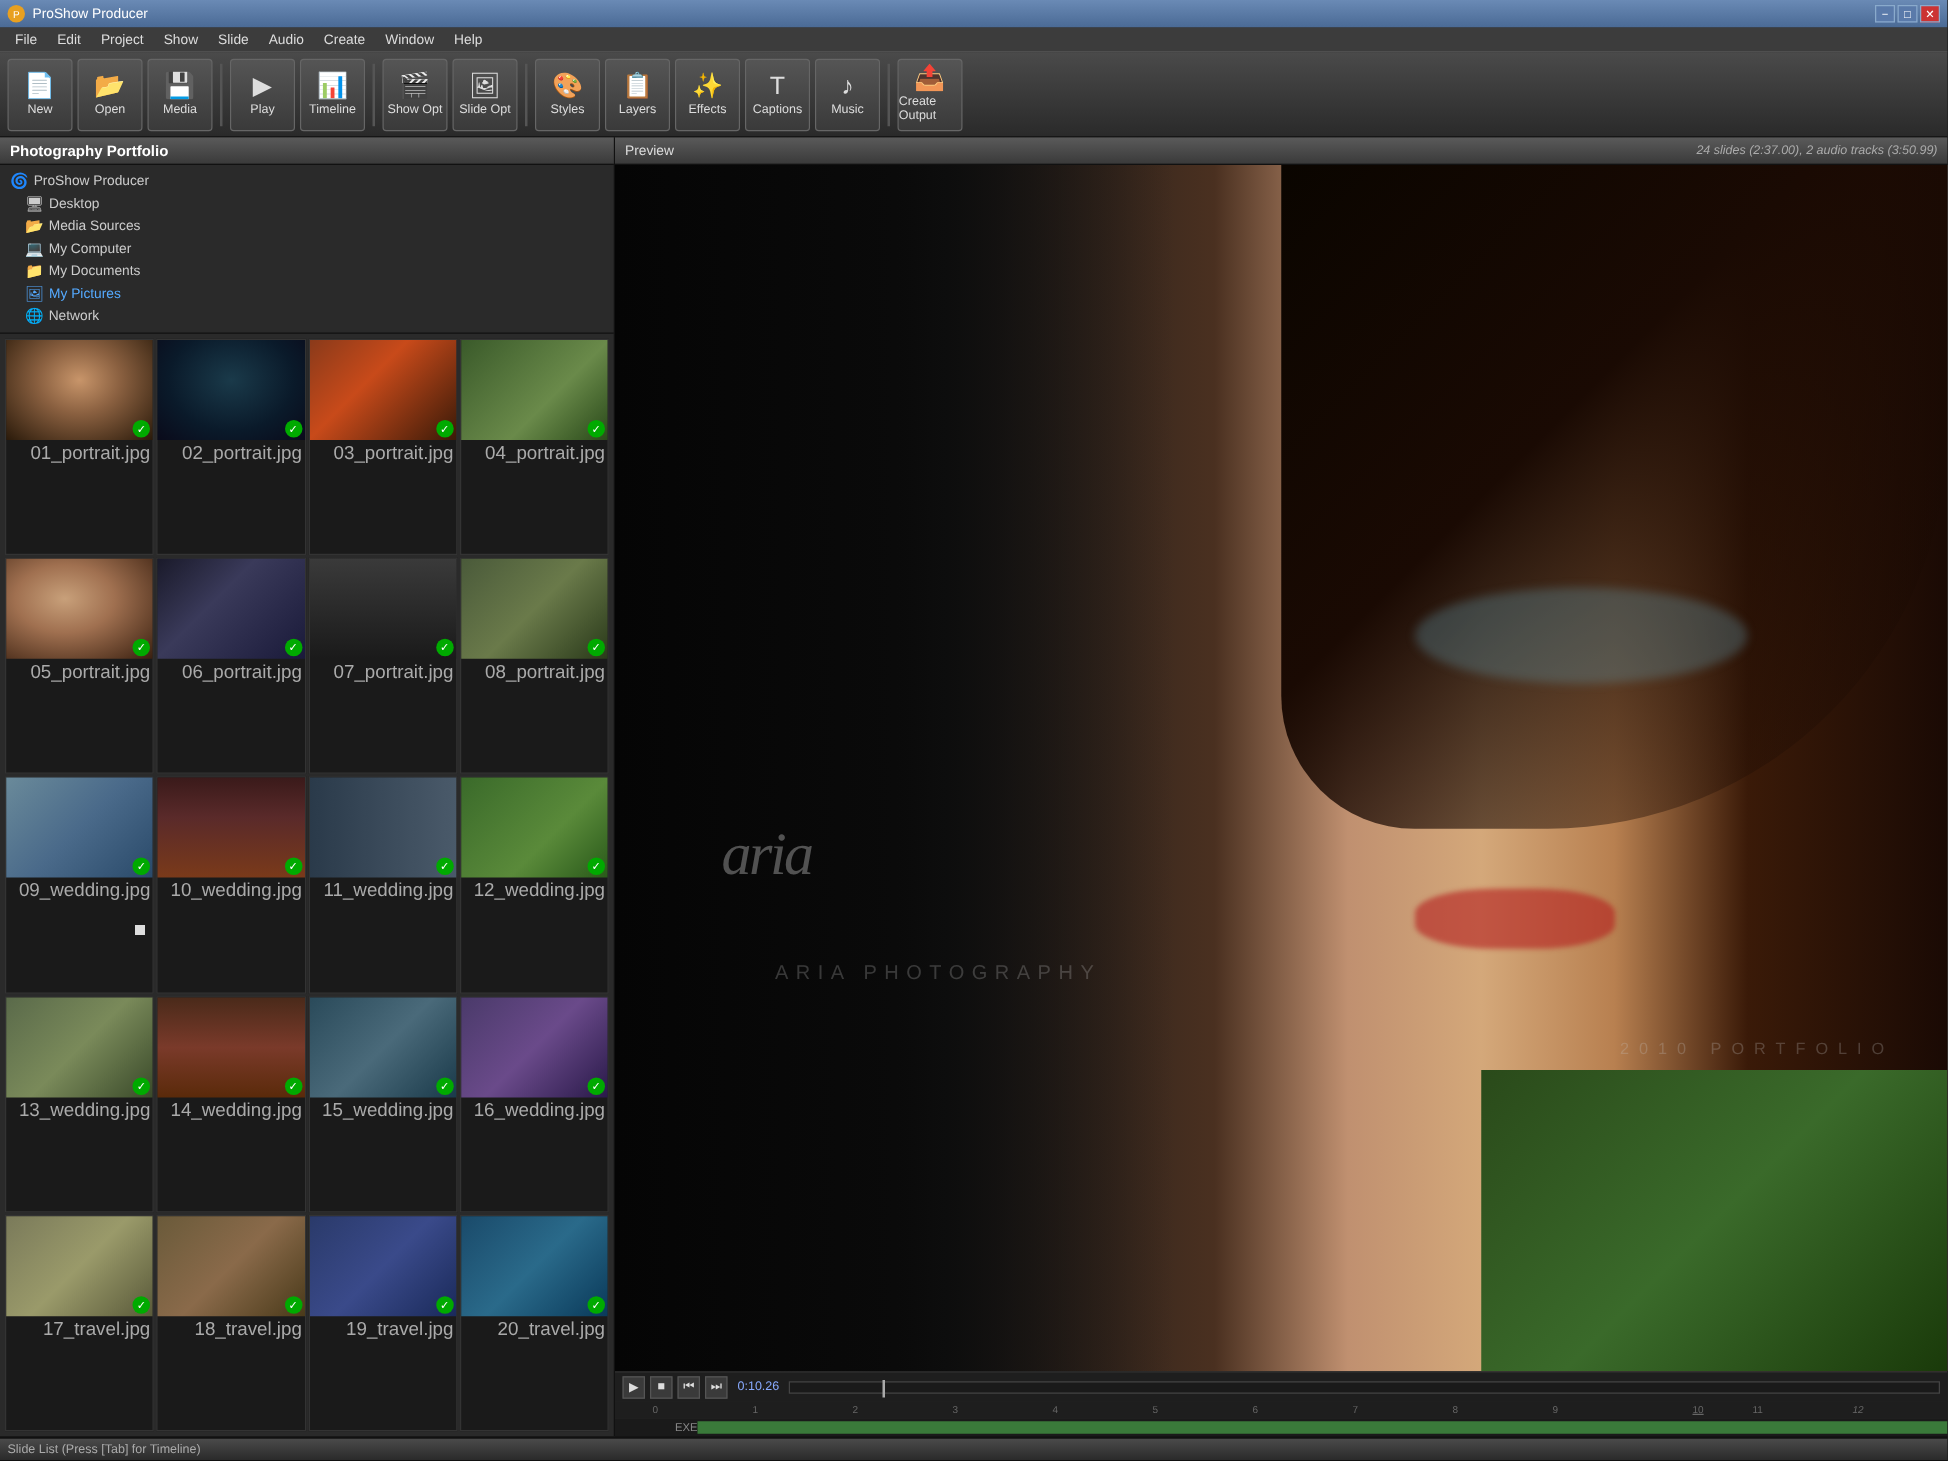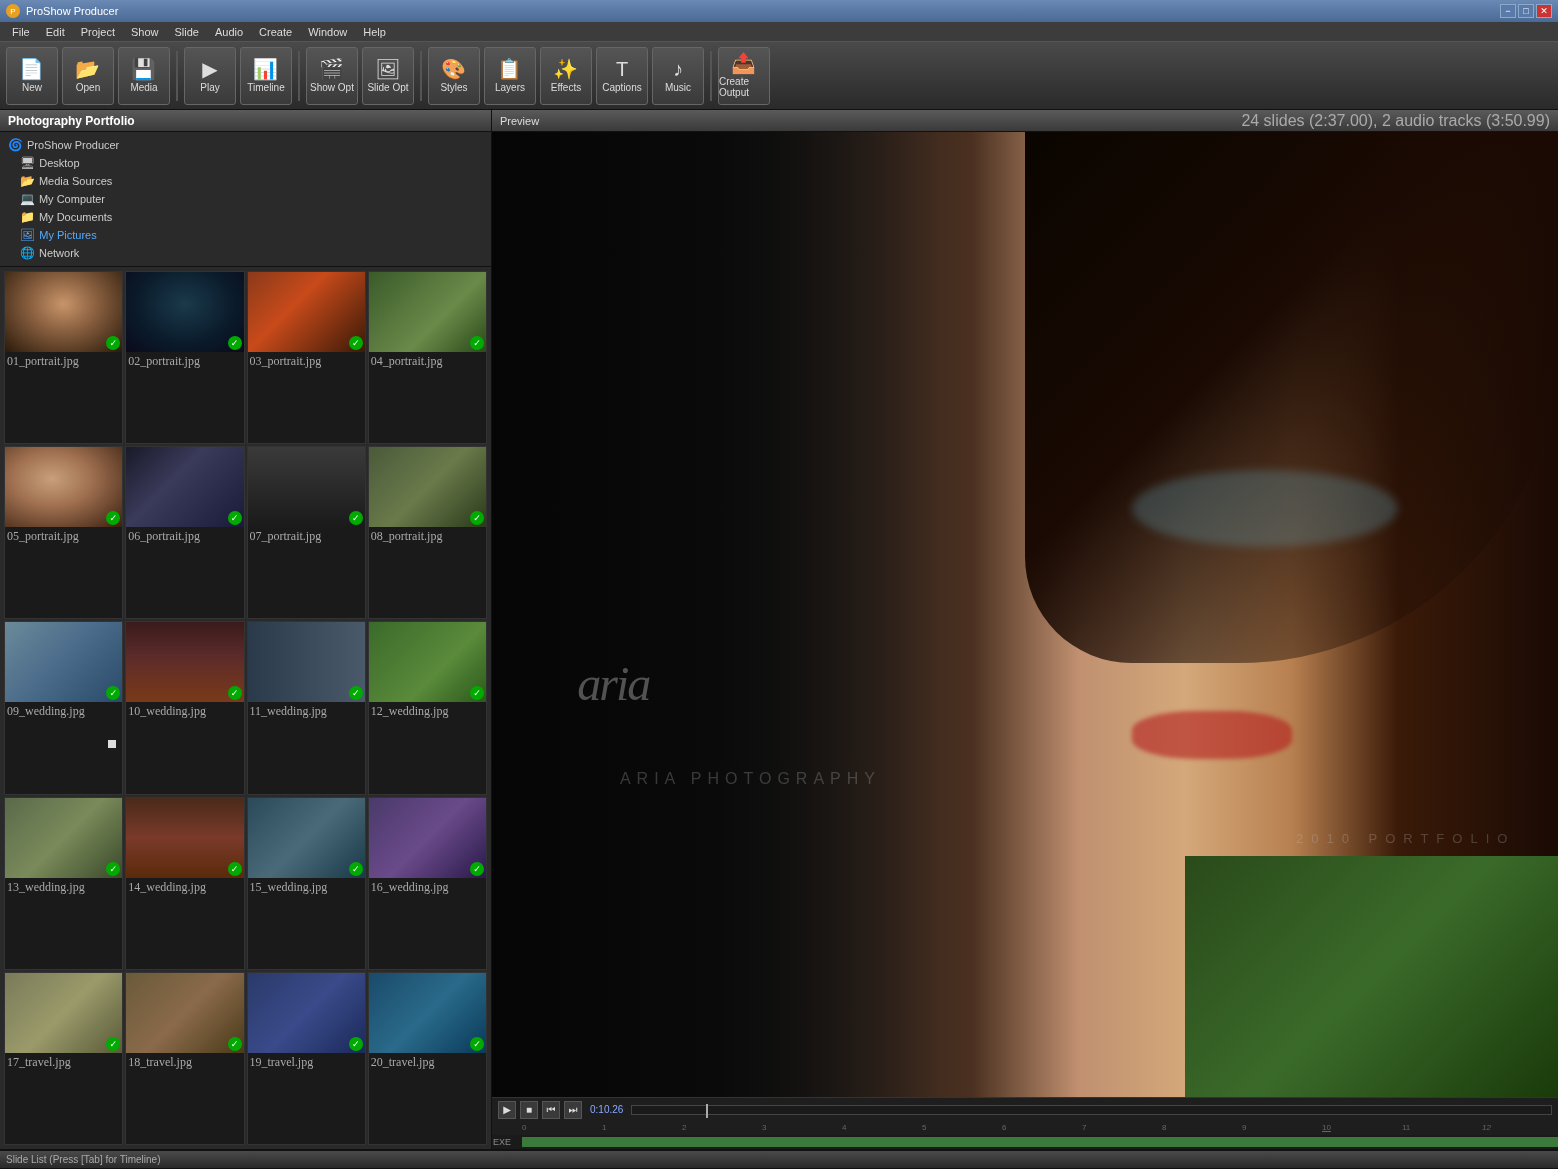--- a/index.html
+++ b/index.html
@@ -190,29 +190,28 @@
       height: 14px;
       background: #0a0;
       border-radius: 50%;
       display: flex;
       align-items: center;
       justify-content: center;
       font-size: 9px;
       color: white;
     }
     .thumb-label {
-      font-size: 12px;
+      font-size: 15px;
       color: #aaa;
       padding: 2px;
-      text-align: left;
+      text-align: right;
       white-space: nowrap;
       overflow: hidden;
       text-overflow: ellipsis;
       width: 100%;
-      font-family: Liberation Serif, serif;
     }
 
     
     #thumbnails-grid::-webkit-scrollbar { width: 8px; }
     #thumbnails-grid::-webkit-scrollbar-track { background: #1a1a1a; }
     #thumbnails-grid::-webkit-scrollbar-thumb { background: #555; border-radius: 4px; }
 
     
     #right-panel {
       flex: 1;
@@ -290,21 +289,22 @@
     .exe-row {
       height: 14px;
       background: #1a1a1a;
       display: flex;
       align-items: center;
     }
     .exe-label {
       font-size: 9px;
       color: #888;
       width: 30px;
-      padding-left: 1px;
+      padding-left: 12px;
+      margin-left: 36px;
     }
     .exe-bar {
       flex: 1;
       height: 10px;
       background: #3a7a3a;
     }
 
     
     #bottom-section {
       height: 200px;
@@ -683,21 +683,21 @@
         </div>
 
       </div>
     </div>
   </div>
 
   <div id="right-panel">
     <div id="preview-header">
       <span>Preview</span>
       <span style="flex:1"></span>
-      <span style="font-size:16px;color:#aaa;">24 slides (2:37.00), 2 audio tracks (3:50.99)</span>
+      <span style="font-size:10px;color:#aaa;font-style:italic;">24 slides (2:37.00), 2 audio tracks (3:50.99)</span>
     </div>
     <div id="preview-area">
       <div id="preview-image">
 
         <div style="position:absolute;left:0;top:0;width:100%;height:100%;background:linear-gradient(to right, #0a0a0a 0%, #1a1a1a 25%, #4a3020 45%, #c09070 55%, #d4a87a 65%, #b88050 75%, #3a1a08 85%, #1a0a04 100%);"></div>
 
         <div style="position:absolute;right:0;top:0;width:50%;height:55%;background:linear-gradient(135deg, #0a0500 0%, #1a0a03 40%, transparent 100%); border-radius: 0 0 60% 20%;"></div>
 
         <div style="position:absolute;right:15%;top:35%;width:25%;height:8%;background:rgba(100,160,180,0.3);border-radius:50%;filter:blur(4px);"></div>
 
@@ -728,21 +728,21 @@
       <span class="tn-mark" style="left:30px;">0</span>
       <span class="tn-mark" style="left:110px;">1</span>
       <span class="tn-mark" style="left:190px;">2</span>
       <span class="tn-mark" style="left:270px;">3</span>
       <span class="tn-mark" style="left:350px;">4</span>
       <span class="tn-mark" style="left:430px;">5</span>
       <span class="tn-mark" style="left:510px;">6</span>
       <span class="tn-mark" style="left:590px;">7</span>
       <span class="tn-mark" style="left:670px;">8</span>
       <span class="tn-mark" style="left:750px;">9</span>
-      <span class="tn-mark" style="left:830px;text-decoration:underline;">10</span>
+      <span class="tn-mark" style="left:862px;text-decoration:underline;">10</span>
       <span class="tn-mark" style="left:910px;">11</span>
       <span class="tn-mark" style="left:990px;font-style:italic;">12</span>
     </div>
 
     <div class="exe-row">
       <span class="exe-label">EXE</span>
       <div class="exe-bar"></div>
     </div>
   </div>
 </div>

